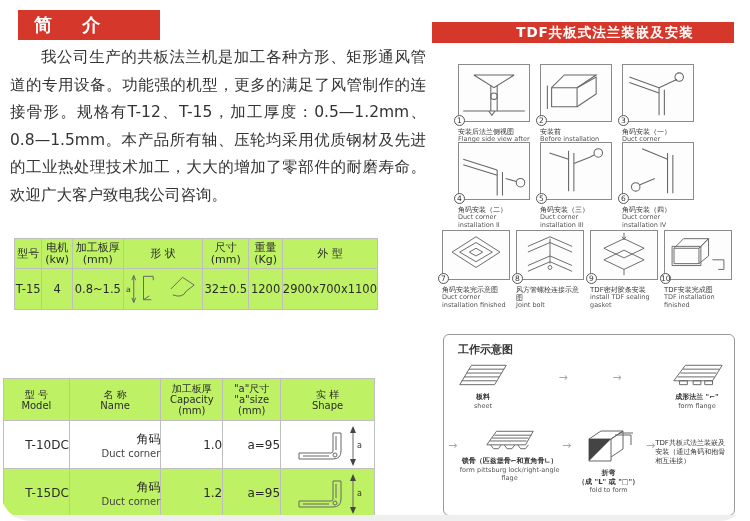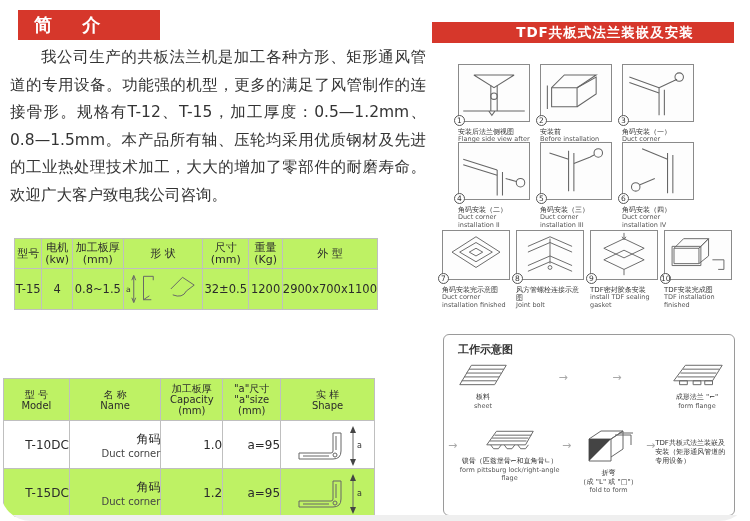--- a/index.html
+++ b/index.html
@@ -46,21 +46,21 @@
   .pcap-cn { margin-top:6px; font-size:7px; line-height:8px; color:#333; }
   .pcap-en { font-size:6.5px; line-height:7.5px; color:#555; }
 
   
   .process-box { position:absolute; left:443px; top:334px; width:292px; height:182px;
                  border:1px solid #9a9a9a; border-radius:6px; background:#fff; }
   .process-title { position:absolute; top:7px; left:14px; font-size:11px; font-weight:bold; color:#333; }
   .flow-row1 { position:absolute; top:24px; left:8px; right:6px; display:flex; justify-content:space-between; }
   .flow-row2 { position:absolute; top:92px; left:4px; right:4px; display:flex; }
   .fstep { text-align:center; }
-  .flabel-cn { font-size:7px; line-height:8.5px; color:#333; white-space:pre-line; }
+  .flabel-cn { font-size:7px; line-height:8.5px; color:#333; white-space:pre-line;font-weight:bold; }
   .flabel-en { font-size:6.5px; line-height:8px; color:#555; }
   .parrow { color:#a9a9a9; font-size:11px; margin-top:12px; }
   .flow-note { width:80px; font-size:7px; line-height:9px; color:#333; margin-top:12px; text-align:left; }
   .process-footer { position:absolute; left:7px; right:7px; bottom:5px; height:24px;
                     background:#e2e2e2; text-align:center; font-size:15px; font-weight:bold;
                     line-height:24px; color:#111; letter-spacing:1px; }
   .bottom-strip { position:absolute; left:0; bottom:0; width:100%; height:6px; background:#efefef; }
   svg { stroke:#666; fill:none; stroke-width:1; }
   svg text { stroke:none; fill:#333; }
   svg .solid { fill:#444; stroke:none; }
@@ -370,19 +370,19 @@
           <path d="M8,12 h22 v22 h-22 Z"></path>
           <path d="M8,12 L20,4 H42 L30,12 M30,12 L42,4 V22 L30,30"></path>
           <path d="M34,8 H50 V18 M38,6 H52"></path>
           <polygon class="solid" points="8,12 30,12 8,34"></polygon>
         </svg>
         <div class="flabel-cn pre">折弯
 （成 "L" 或 "□"）</div>
         <div class="flabel-en">fold to form</div>
       </div>
       <span class="parrow">→</span>
-      <div class="flow-note">TDF共板式法兰装嵌及安装（矩形通风管道的专用设备）</div>
+      <div class="flow-note">TDF共板式法兰装嵌及安装（通过角码和抱骨相互连接）</div>
     </div>
 
   </div>
 
   <div class="bottom-strip"></div>
 </div>
 
 </body></html>

